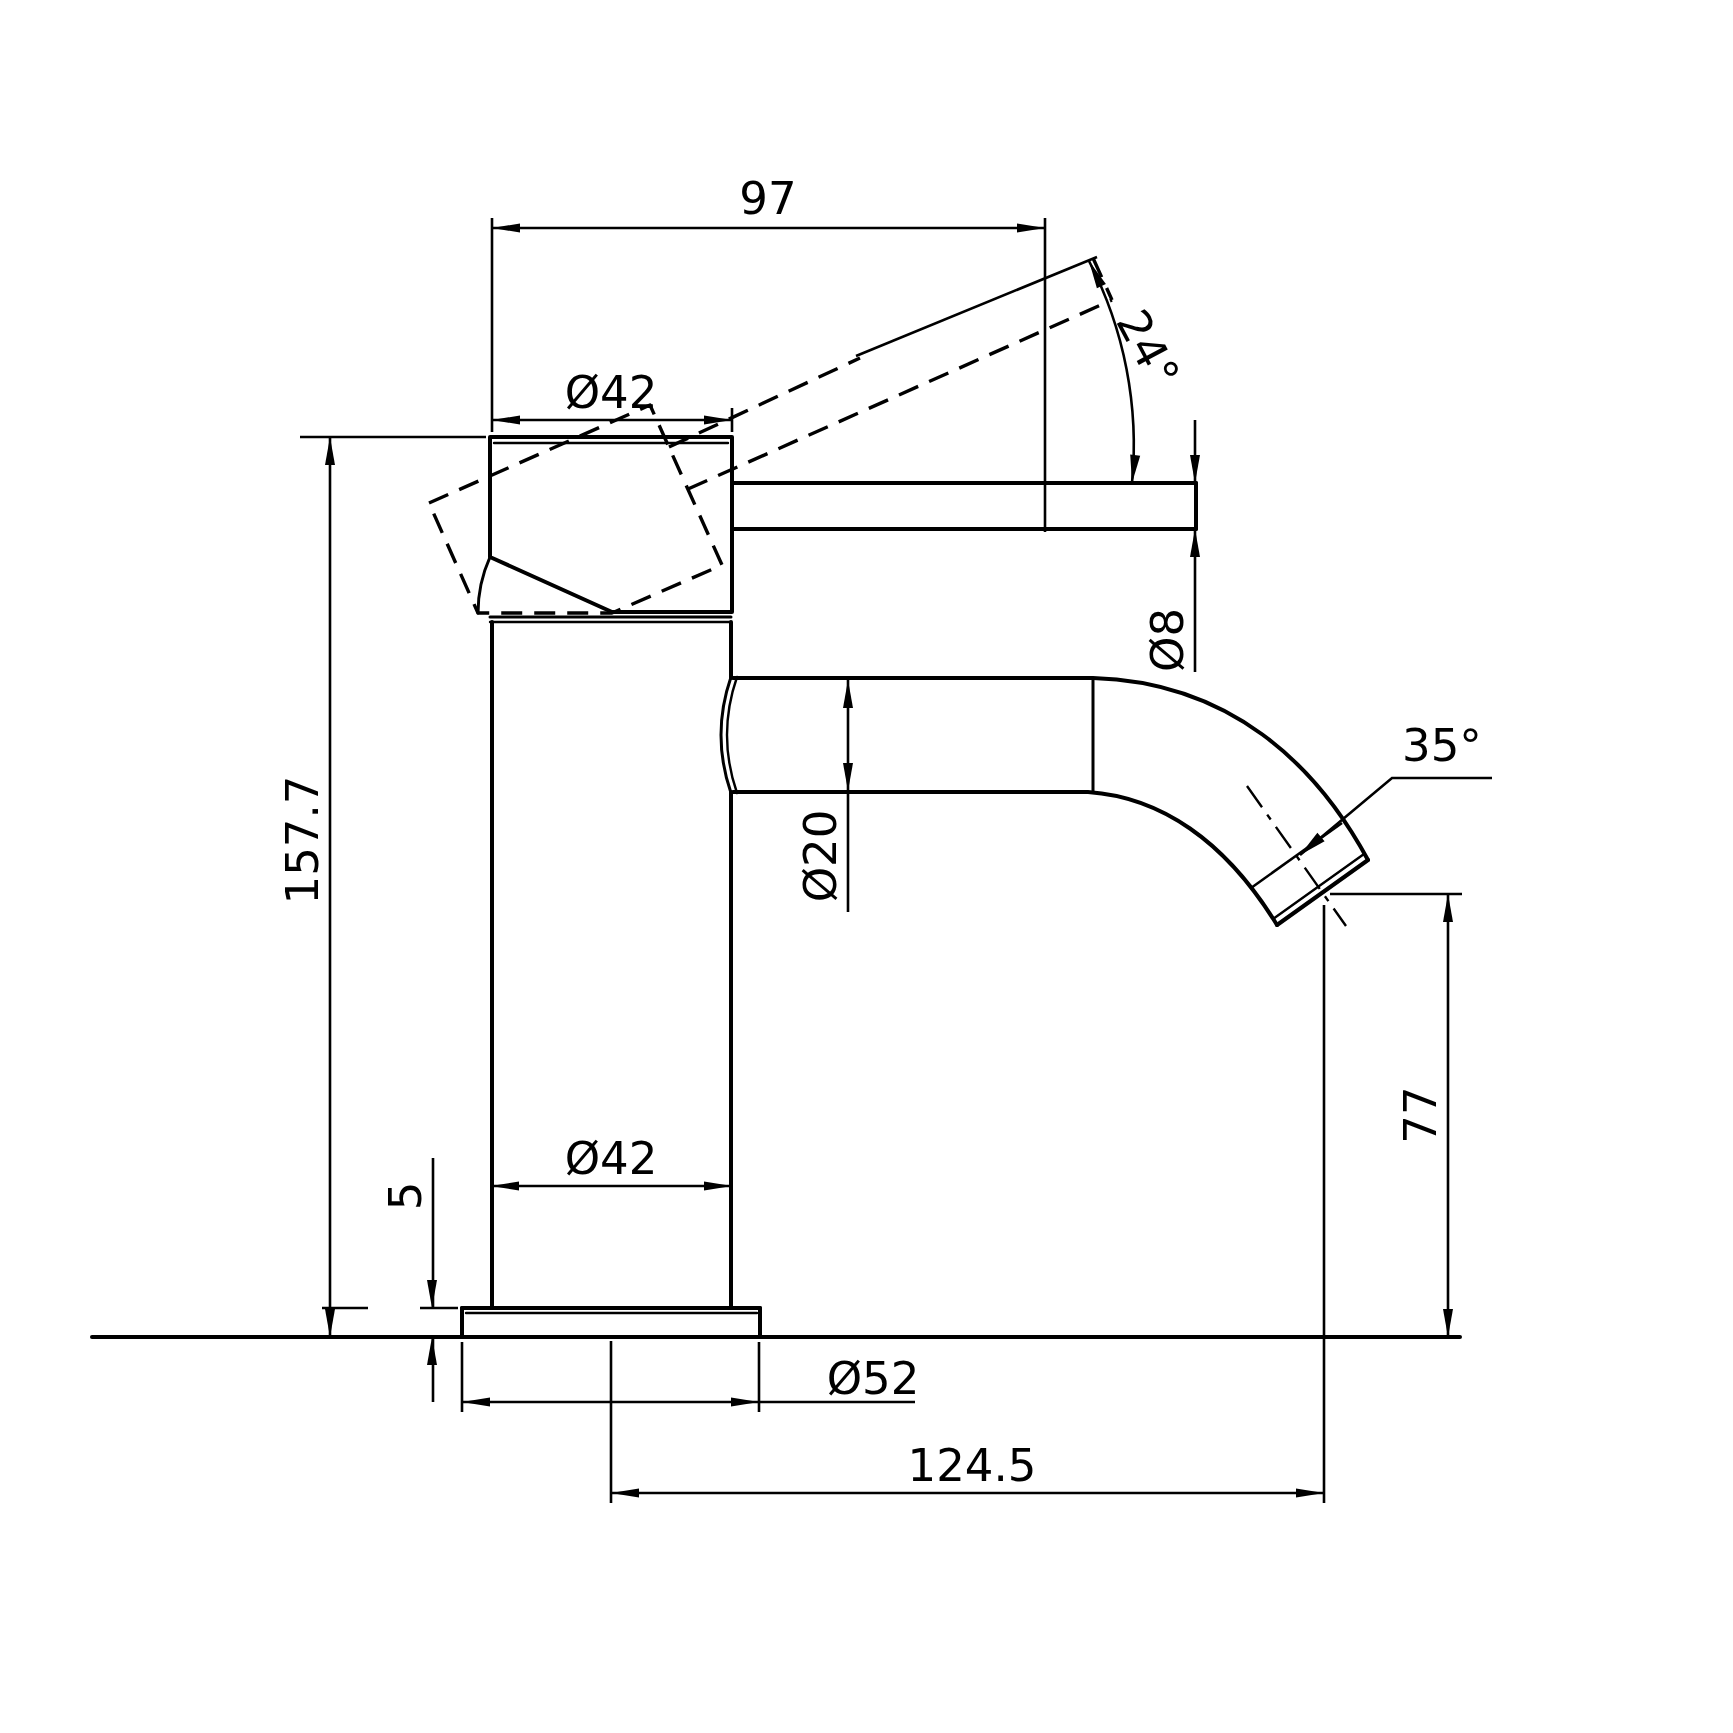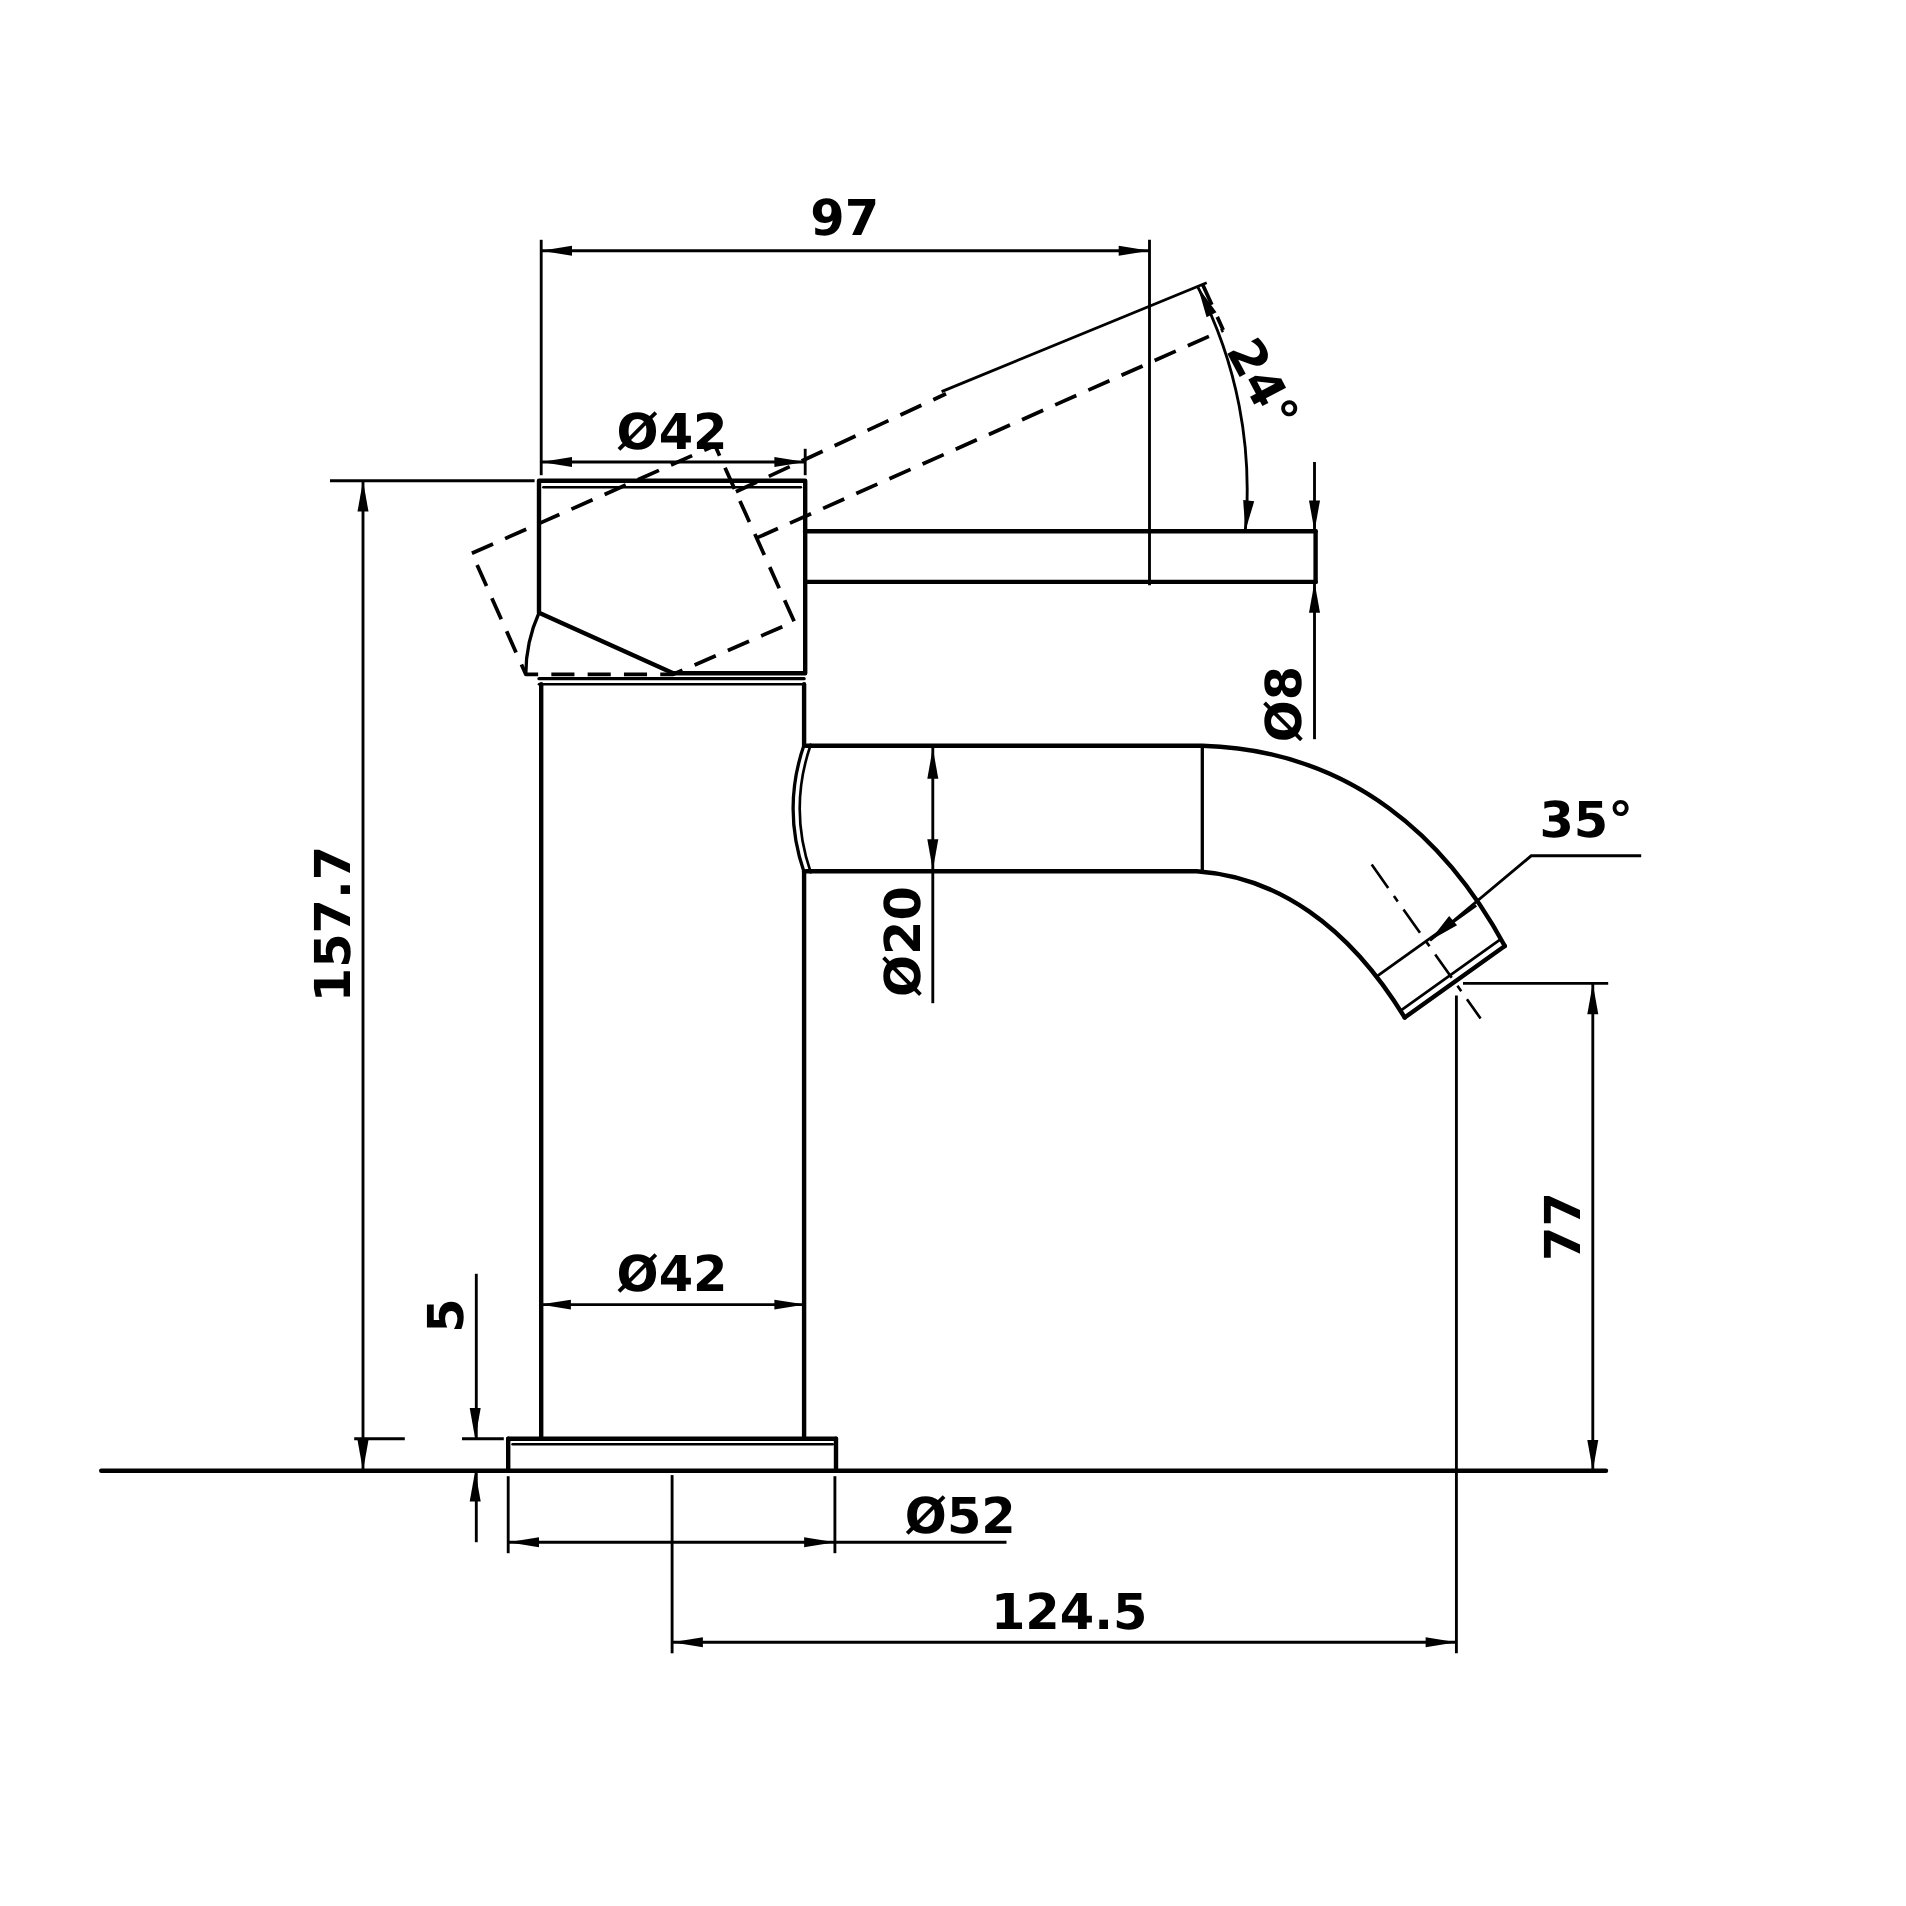--- a/index.html
+++ b/index.html
@@ -1,21 +1,20 @@
 <!DOCTYPE html>
 <html><head>
 <meta charset="utf-8">
 <style>
   html,body{margin:0;padding:0;background:#ffffff;}
   .canvas{
     position:relative;
     width:1733px;height:1733px;
     background:#ffffff;
     font-family:"DejaVu Sans","Liberation Sans",sans-serif;
-    font-weight:bold;
   }
   svg{display:block;}
   .o4{stroke:#000;stroke-width:4;fill:none;stroke-linecap:round;stroke-linejoin:round;}
   .o3{stroke:#000;stroke-width:3;fill:none;stroke-linecap:round;}
   .o24{stroke:#000;stroke-width:2.4;fill:none;stroke-linecap:round;}
   .dim{stroke:#000;stroke-width:2.6;fill:none;stroke-linecap:butt;}
   .hid{stroke:#000;stroke-width:3.4;fill:none;stroke-dasharray:21 12;stroke-linecap:butt;stroke-linejoin:round;}
   .cl{stroke:#000;stroke-width:2.4;fill:none;stroke-dasharray:26 9 6 9;}
   .ah{fill:#000;stroke:none;}
   text{font-family:"DejaVu Sans","Liberation Sans",sans-serif;font-size:45px;fill:#000;}

